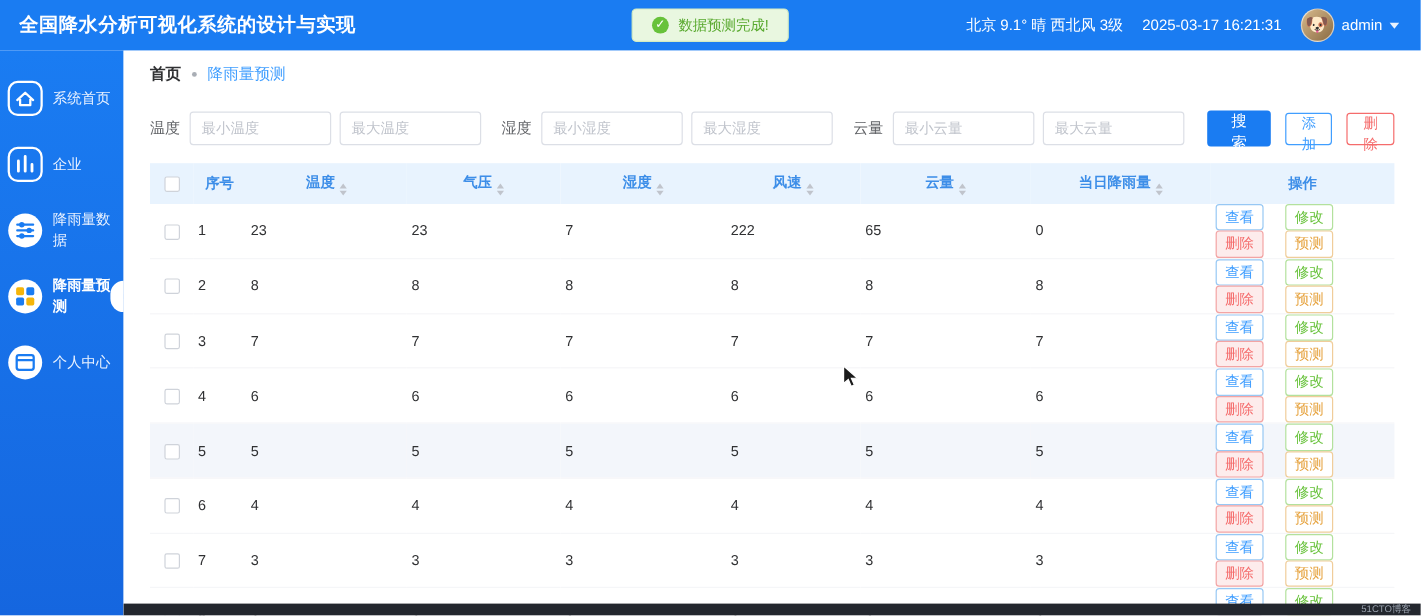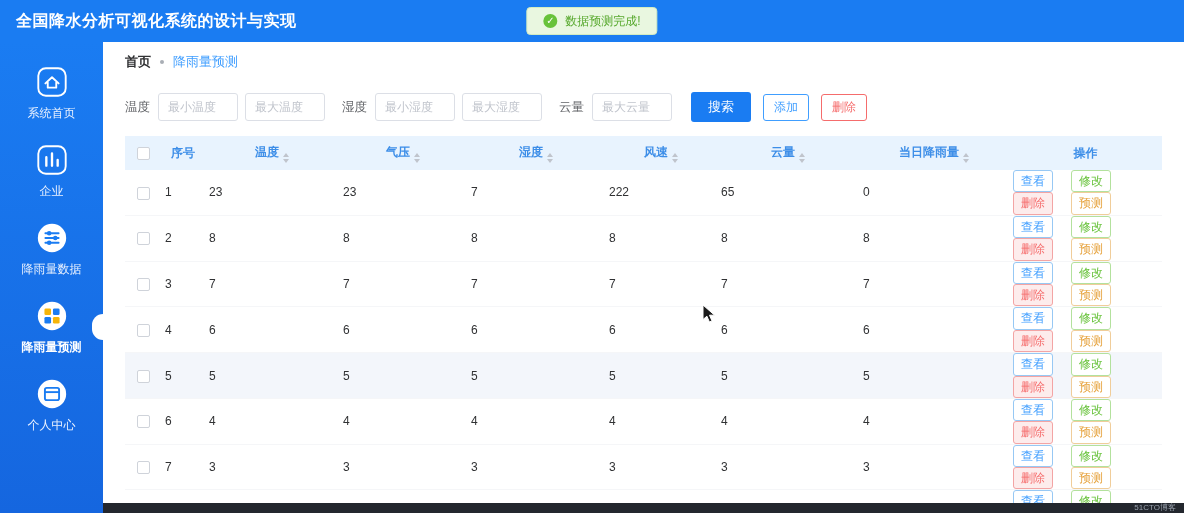--- a/index.html
+++ b/index.html
@@ -18,40 +18,40 @@
   .top-right { margin-left:auto; display:flex; align-items:center; gap:16px; padding-right:18px; color:#fff; font-size:12.5px; }
   .avatar { width:28px; height:28px; border-radius:50%; background:linear-gradient(135deg,#d7b98c,#8a6b43);
             display:flex; align-items:center; justify-content:center; font-size:16px; overflow:hidden; border:1px solid rgba(255,255,255,.6); }
   .user-chip { display:flex; align-items:center; gap:6px; cursor:pointer; }
   .caret-down { width:0; height:0; border-left:4px solid transparent; border-right:4px solid transparent; border-top:5px solid #fff; opacity:.9; }
 
   
   .frame { display:flex; height:471px; }
   .sidebar { width:103px; background:linear-gradient(180deg,#1a7cf2 0%,#1566df 100%); padding-top:12px;
              display:flex; flex-direction:column; align-items:stretch; flex:none; }
-  .side-item { position:relative; display:flex; flex-direction:column; align-items:center; gap:6px;
+  .side-item { position:relative; display:flex; flex-direction:row; align-items:center; gap:6px;
                padding:11px 4px 10px; color:#eaf2ff; font-size:12px; cursor:pointer; }
   .side-item .side-icon { width:34px; height:34px; display:block; }
   .side-item .side-icon svg { width:34px; height:34px; display:block; }
   .side-item.active .side-label { color:#fff; font-weight:bold; }
   .side-item.active::after { content:""; position:absolute; right:0; top:50%; transform:translateY(-50%);
                              width:11px; height:26px; background:#fff; border-radius:14px 0 0 14px; }
 
   .main { flex:1; background:#fff; position:relative; display:flex; flex-direction:column; overflow:hidden; }
 
   
   .breadcrumb { height:40px; display:flex; align-items:center; gap:9px; padding:16px 22px; font-size:13px; }
   .bc-home { color:#303133; font-weight:bold; }
   .bc-dot { width:4px; height:4px; border-radius:50%; background:#a9aeb5; }
   .bc-current { color:#409eff; }
 
   
   .filters { display:flex; align-items:center; padding:10px 22px 12px; font-size:12.5px; color:#606266; }
   .f-label { margin-right:8px; white-space:nowrap; }
-  .f-input { width:80px; height:28px; border:1px solid #dcdfe6; border-radius:3px; padding:0 9px;
+  .f-input { width:118px; height:28px; border:1px solid #dcdfe6; border-radius:3px; padding:0 9px;
              font-size:12px; color:#606266; outline:none; margin-right:7px; font-family:inherit; }
   .f-input::placeholder { color:#c0c4cc; }
   .f-gap { width:10px; flex:none; }
   .btn-search { margin-left:12px; height:30px; padding:0 17px; background:#1a7cf2; color:#fff; border:none;
                 border-radius:3px; font-size:13px; cursor:pointer; font-family:inherit; }
   .btn-plain { margin-left:12px; height:27px; padding:0 10px; background:#fff; border-radius:3px; font-size:12px;
                cursor:pointer; font-family:inherit; }
   .btn-add { border:1px solid #409eff; color:#409eff; }
   .btn-del { border:1px solid #f56c6c; color:#f56c6c; }
 
@@ -88,20 +88,29 @@
 <body>
 
 <div class="app">
 
   <div class="topbar">
     <div class="app-title">全国降水分析可视化系统的设计与实现</div>
     <div class="toast">
       <span class="toast-ico">✓</span>
       <span>数据预测完成!</span>
     </div>
+    <div class="top-right">
+      <span>北京 9.1° 晴 西北风 3级</span>
+      <span>2025-03-17 16:21:31</span>
+      <span class="user-chip">
+        <span class="avatar">🐶</span>
+        <span>admin</span>
+        <span class="caret-down"></span>
+      </span>
+    </div>
   </div>
 
   <div class="frame">
 
     <aside class="sidebar">
         <div class="side-item">
           <span class="side-icon">
             <svg viewBox="0 0 36 36">
               <rect x="3.5" y="3.5" width="29" height="29" rx="8" fill="none" stroke="#fff" stroke-width="2"></rect>
               <path d="M11 19.5 L18 13 L25 19.5 M13.5 18.5 V24 H22.5 V18.5" fill="none" stroke="#fff" stroke-width="2" stroke-linecap="round" stroke-linejoin="round"></path>
@@ -167,20 +176,21 @@
       <div class="filters">
         <span class="f-label">温度</span>
         <input class="f-input" placeholder="最小温度" style="">
         <input class="f-input" placeholder="最大温度" style="">
         <span class="f-gap"></span>
         <span class="f-label">湿度</span>
         <input class="f-input" placeholder="最小湿度" style="">
         <input class="f-input" placeholder="最大湿度" style="">
         <span class="f-gap"></span>
         <span class="f-label">云量</span>
+        <input class="f-input" placeholder="最小云量" style="">
         <input class="f-input" placeholder="最大云量" style="">
         <button class="btn-search">搜索</button>
         <button class="btn-plain btn-add">添加</button>
         <button class="btn-plain btn-del">删除</button>
       </div>
 
       <div class="table-wrap">
         <table>
           <colgroup>
             <col style="width:36px">

